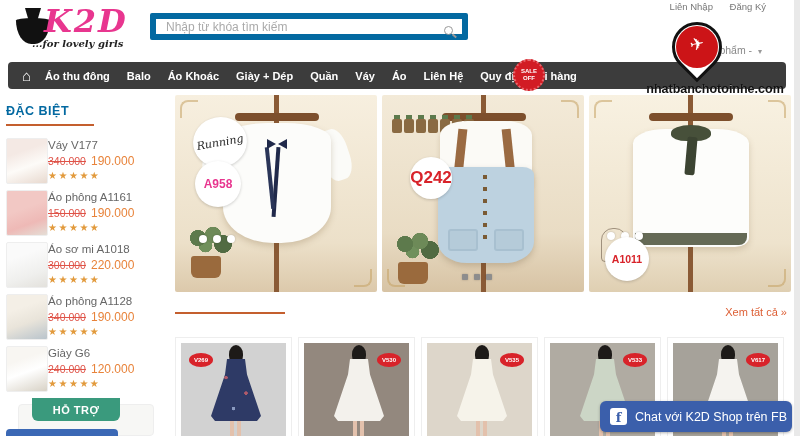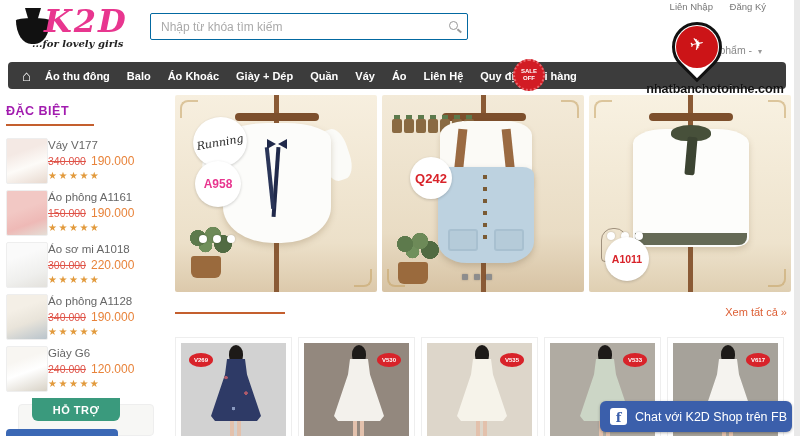--- a/index.html
+++ b/index.html
@@ -8,21 +8,21 @@
 
   
   .header { position:absolute; left:0; top:0; width:794px; height:60px; background:#fff; }
   .logo { position:absolute; left:14px; top:2px; width:130px; height:50px; cursor:pointer; }
   .dress-icon { position:absolute; left:2px; top:6px; width:34px; height:36px; }
   .dress-icon .top { position:absolute; left:9px; top:0; width:16px; height:12px; background:#111; clip-path:polygon(0 0,100% 0,78% 100%,22% 100%); }
   .dress-icon .skirt { position:absolute; left:0; top:10px; width:34px; height:26px; background:#111; border-radius:50% 50% 45% 45% / 10% 10% 90% 90%; }
   .logo-text { position:absolute; left:30px; top:0px; font-family:"DejaVu Serif", serif; font-style:italic; font-weight:bold; font-size:32px; color:#e8368f; letter-spacing:2px; }
   .logo-tag { position:absolute; left:18px; top:36px; font-family:"DejaVu Serif", serif; font-style:italic; font-weight:bold; font-size:10px; color:#222; white-space:nowrap; }
 
-  .search-box { position:absolute; left:150px; top:13px; width:318px; height:27px; border:1px solid #0369a1; border-radius:2px; background:#fff; }
+  .search-box { position:absolute; left:150px; top:13px; width:318px; height:27px; border:6px solid #0369a1; border-radius:2px; background:#fff; }
   .search-input { position:absolute; left:0; top:0; width:100%; height:100%; border:none; outline:none; padding:0 30px 0 10px; font-size:12px; color:#444; background:transparent; font-family:"Liberation Sans", sans-serif; }
   .search-input::placeholder { color:#aaa; }
   .mag { position:absolute; right:9px; top:7px; width:9px; height:9px; border:1.5px solid #999; border-radius:50%; cursor:pointer; }
   .mag::after { content:""; position:absolute; left:7px; top:8px; width:5px; height:1.5px; background:#999; transform:rotate(40deg); }
 
   .top-links { position:absolute; right:28px; top:1px; font-size:9.5px; color:#777; }
   .top-links span { margin-left:14px; cursor:pointer; }
 
   .cat-dropdown { position:absolute; right:32px; top:44px; font-size:10.5px; color:#888; cursor:pointer; }
   .cat-dropdown .caret { font-size:8px; color:#999; margin-left:3px; }
@@ -35,21 +35,21 @@
   .wm-text { position:absolute; left:0; top:60px; width:150px; text-align:center; font-size:12.5px; font-weight:bold; color:#111; text-shadow:0 1px 0 rgba(255,255,255,.6); }
 
   
   .nav { position:absolute; left:8px; top:62px; width:778px; height:27px; background:#3c3c3c; border-radius:4px; display:flex; align-items:center; padding-left:14px; z-index:10; }
   .nav .home { color:#fff; font-size:15px; margin-right:14px; cursor:pointer; line-height:1; }
   .nav a { color:#fff; font-size:11px; font-weight:bold; text-decoration:none; margin-right:17px; cursor:pointer; white-space:nowrap; }
   .sale-badge { position:absolute; left:505px; top:-3px; width:32px; height:32px; background:#d21c24; border-radius:50%; border:2px dotted #e8686e; display:flex; flex-direction:column; align-items:center; justify-content:center; color:#fff; font-size:6px; font-weight:bold; line-height:1.2; text-align:center; cursor:pointer; }
 
   
   .sidebar { position:absolute; left:6px; top:96px; width:160px; }
-  .sb-title { font-size:12.5px; font-weight:bold; color:#a21caf; letter-spacing:.5px; padding-top:8px; }
+  .sb-title { font-size:12.5px; font-weight:bold; color:#0369a1; letter-spacing:.5px; padding-top:8px; }
   .sb-underline { width:88px; height:2px; background:#c45f2e; margin-top:6px; margin-bottom:12px; }
   .sp-item { display:flex; height:52px; cursor:pointer; }
   .sp-thumb { width:42px; height:46px; border:1px solid #eee; border-radius:2px; flex:none; }
   .t1 { background:linear-gradient(160deg,#f4e9e4 30%,#fdfbf8 60%,#e8d9cf); }
   .t2 { background:linear-gradient(160deg,#f2c8c4 40%,#eeb9b6 70%,#e5ded6); }
   .t3 { background:linear-gradient(160deg,#fafafa 30%,#efefed 70%,#e3e1dc); }
   .t4 { background:linear-gradient(160deg,#f4efe6 30%,#e9e4da 60%,#b9c4cc); }
   .t5 { background:linear-gradient(160deg,#f8f6f2 30%,#ffffff 55%,#d8d2c6); }
   .sp-info { padding-top:1px; }
   .sp-name { font-size:11.5px; color:#666; }
@@ -82,21 +82,21 @@
   .bow { position:absolute; left:92px; top:44px; width:20px; height:10px; }
   .bow::before,.bow::after { content:""; position:absolute; top:0; width:9px; height:10px; background:#20294a; }
   .bow::before { left:0; clip-path:polygon(100% 50%,0 0,0 100%); }
   .bow::after { right:0; clip-path:polygon(0 50%,100% 0,100% 100%); }
   .ribbon-tail { position:absolute; left:99px; top:52px; width:4px; height:70px; background:#20294a; transform:rotate(4deg); }
   .ribbon-tail2 { position:absolute; left:93px; top:52px; width:4px; height:62px; background:#2a3558; transform:rotate(-6deg); }
 
   .circ { position:absolute; border-radius:50%; background:#fff; box-shadow:0 1px 3px rgba(0,0,0,.18); display:flex; align-items:center; justify-content:center; }
   .run-circ { left:18px; top:22px; width:54px; height:50px; font-family:"DejaVu Serif", serif; font-style:italic; font-size:11px; color:#222; transform:rotate(-10deg); }
   .a958 { left:20px; top:66px; width:46px; height:46px; color:#e8368f; font-weight:bold; font-size:12px; }
-  .q242 { left:28px; top:62px; width:42px; height:42px; color:#d8232a; font-weight:bold; font-size:13px; }
+  .q242 { left:28px; top:62px; width:42px; height:42px; color:#d8232a; font-weight:bold; font-size:17px; }
   .a1011 { left:16px; top:142px; width:44px; height:44px; color:#d8232a; font-weight:bold; font-size:10.5px; }
 
   .dots { position:absolute; display:flex; gap:6px; }
   .dots i { width:8px; height:8px; border-radius:50%; background:#fff; box-shadow:0 0 2px rgba(0,0,0,.25); }
   .d1 { left:24px; top:140px; }
   .d2 { left:80px; bottom:12px; } .d2 i { width:6px; height:6px; border-radius:1px; background:#8d8d8d; }
   .d3 { left:18px; bottom:52px; }
 
   .plant { position:absolute; left:8px; bottom:14px; width:52px; height:46px; }
   .plant .pot { position:absolute; left:8px; bottom:0; width:30px; height:22px; background:#9a6a3d; border-radius:3px 3px 6px 6px; }

